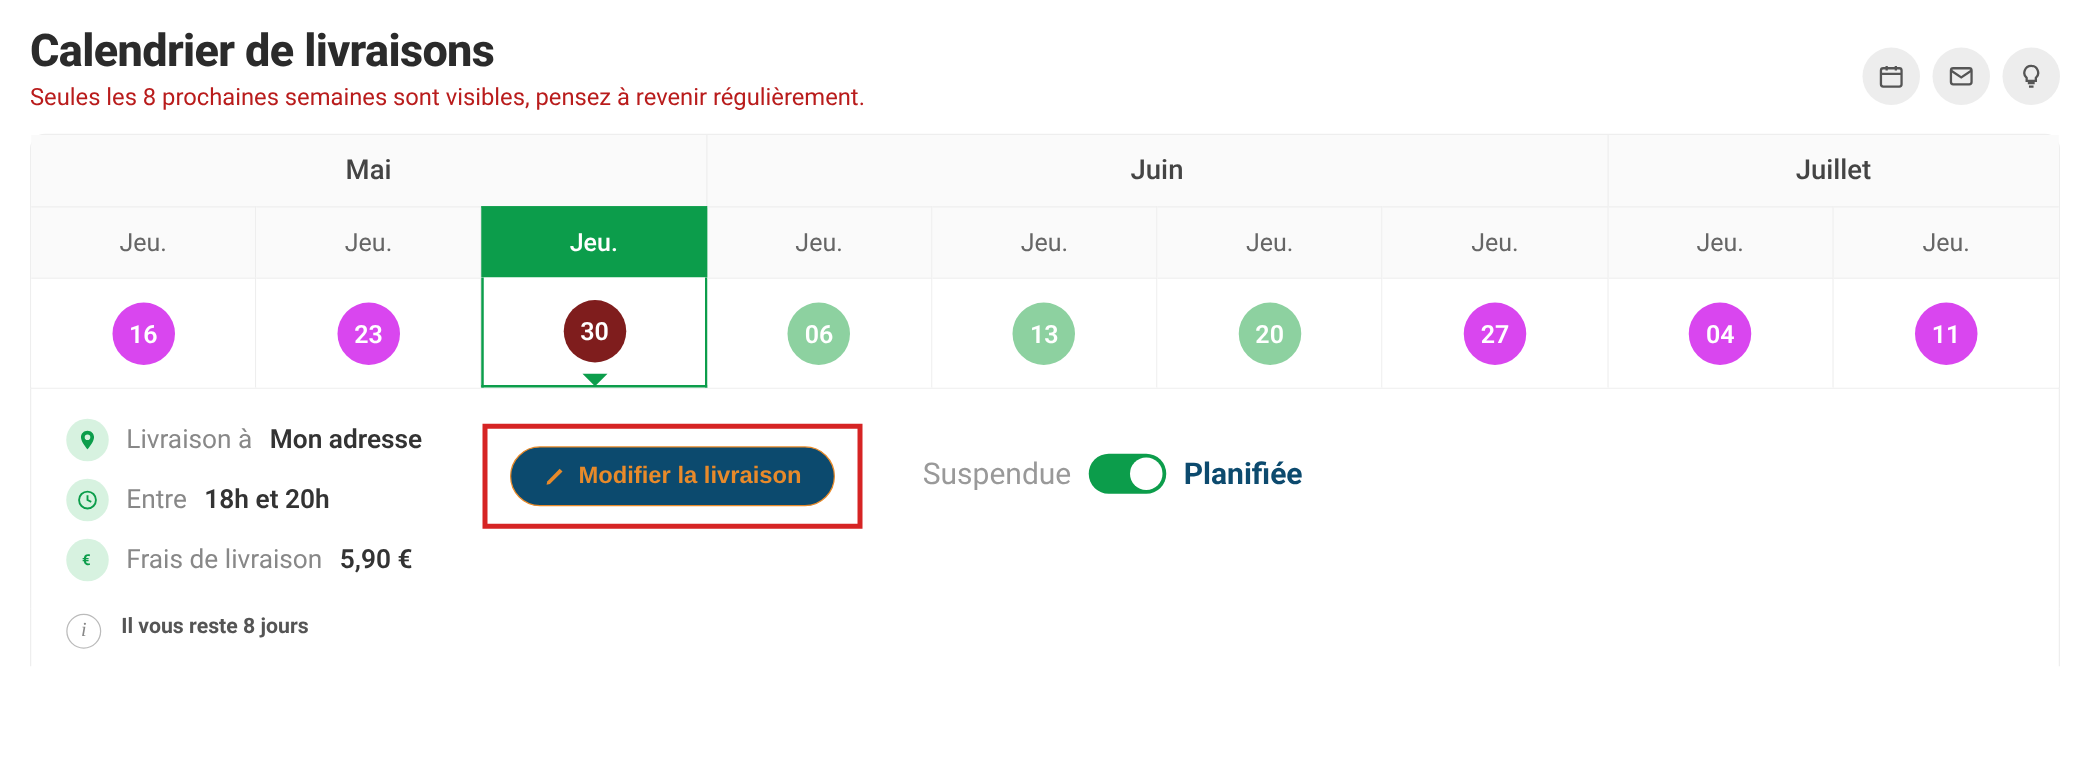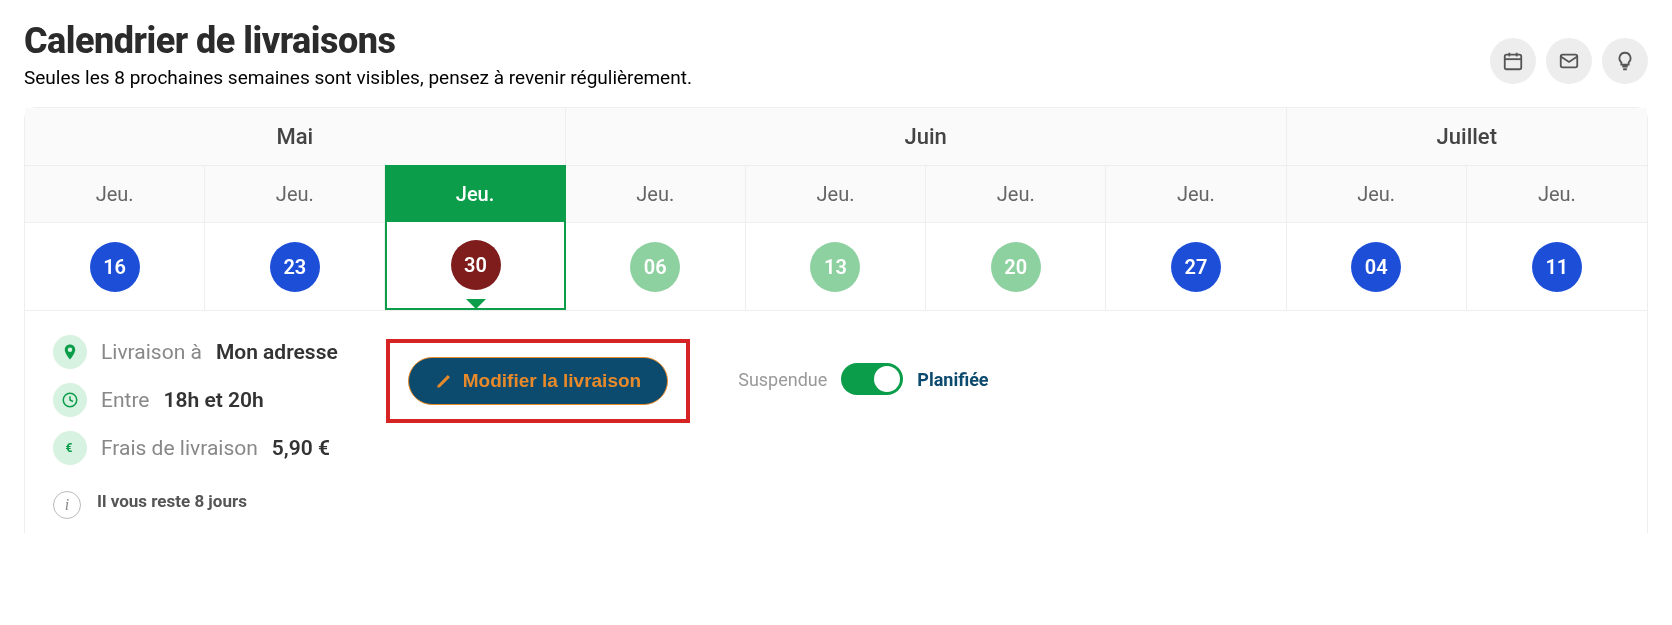--- a/index.html
+++ b/index.html
@@ -18,21 +18,21 @@
   }
   .title-block h1 {
     font-size: 36px;
     font-weight: 800;
     color: #2b2b2b;
     letter-spacing: -0.5px;
     margin-bottom: 4px;
   }
   .title-block p {
     font-size: 19px;
-    color: #000000;
+    color: #b91c1c;
     font-weight: 400;
   }
   .top-actions {
     display: flex;
     gap: 10px;
     margin-top: 18px;
   }
   .action-circle {
     width: 46px;
     height: 46px;
@@ -110,21 +110,21 @@
     height: 50px;
     border-radius: 50%;
     display: flex;
     align-items: center;
     justify-content: center;
     font-size: 20px;
     font-weight: 600;
     color: #fff;
     cursor: pointer;
   }
-  .c-peach { background: #1d4ed8; }
+  .c-peach { background: #d946ef; }
   .c-dark-green { background: #7f1d1d; }
   .c-light-green { background: #8dd1a0; }
   .selected-arrow {
     position: absolute;
     bottom: -1px;
     left: 50%;
     transform: translateX(-50%);
     width: 0; height: 0;
     border-left: 10px solid transparent;
     border-right: 10px solid transparent;
@@ -180,21 +180,21 @@
     gap: 10px;
     cursor: pointer;
   }
   .modify-btn svg { stroke: #e88a2a; fill: #e88a2a; }
 
   .toggle-block {
     display: flex;
     align-items: center;
     gap: 14px;
     margin-top: 28px;
-    font-size: 18px;
+    font-size: 24px;
   }
   .toggle-off-label { color: #999; }
   .toggle-on-label { color: #0c4a6e; font-weight: 700; }
   .toggle {
     width: 62px;
     height: 32px;
     border-radius: 999px;
     background: #0c9d4b;
     position: relative;
     cursor: pointer;

